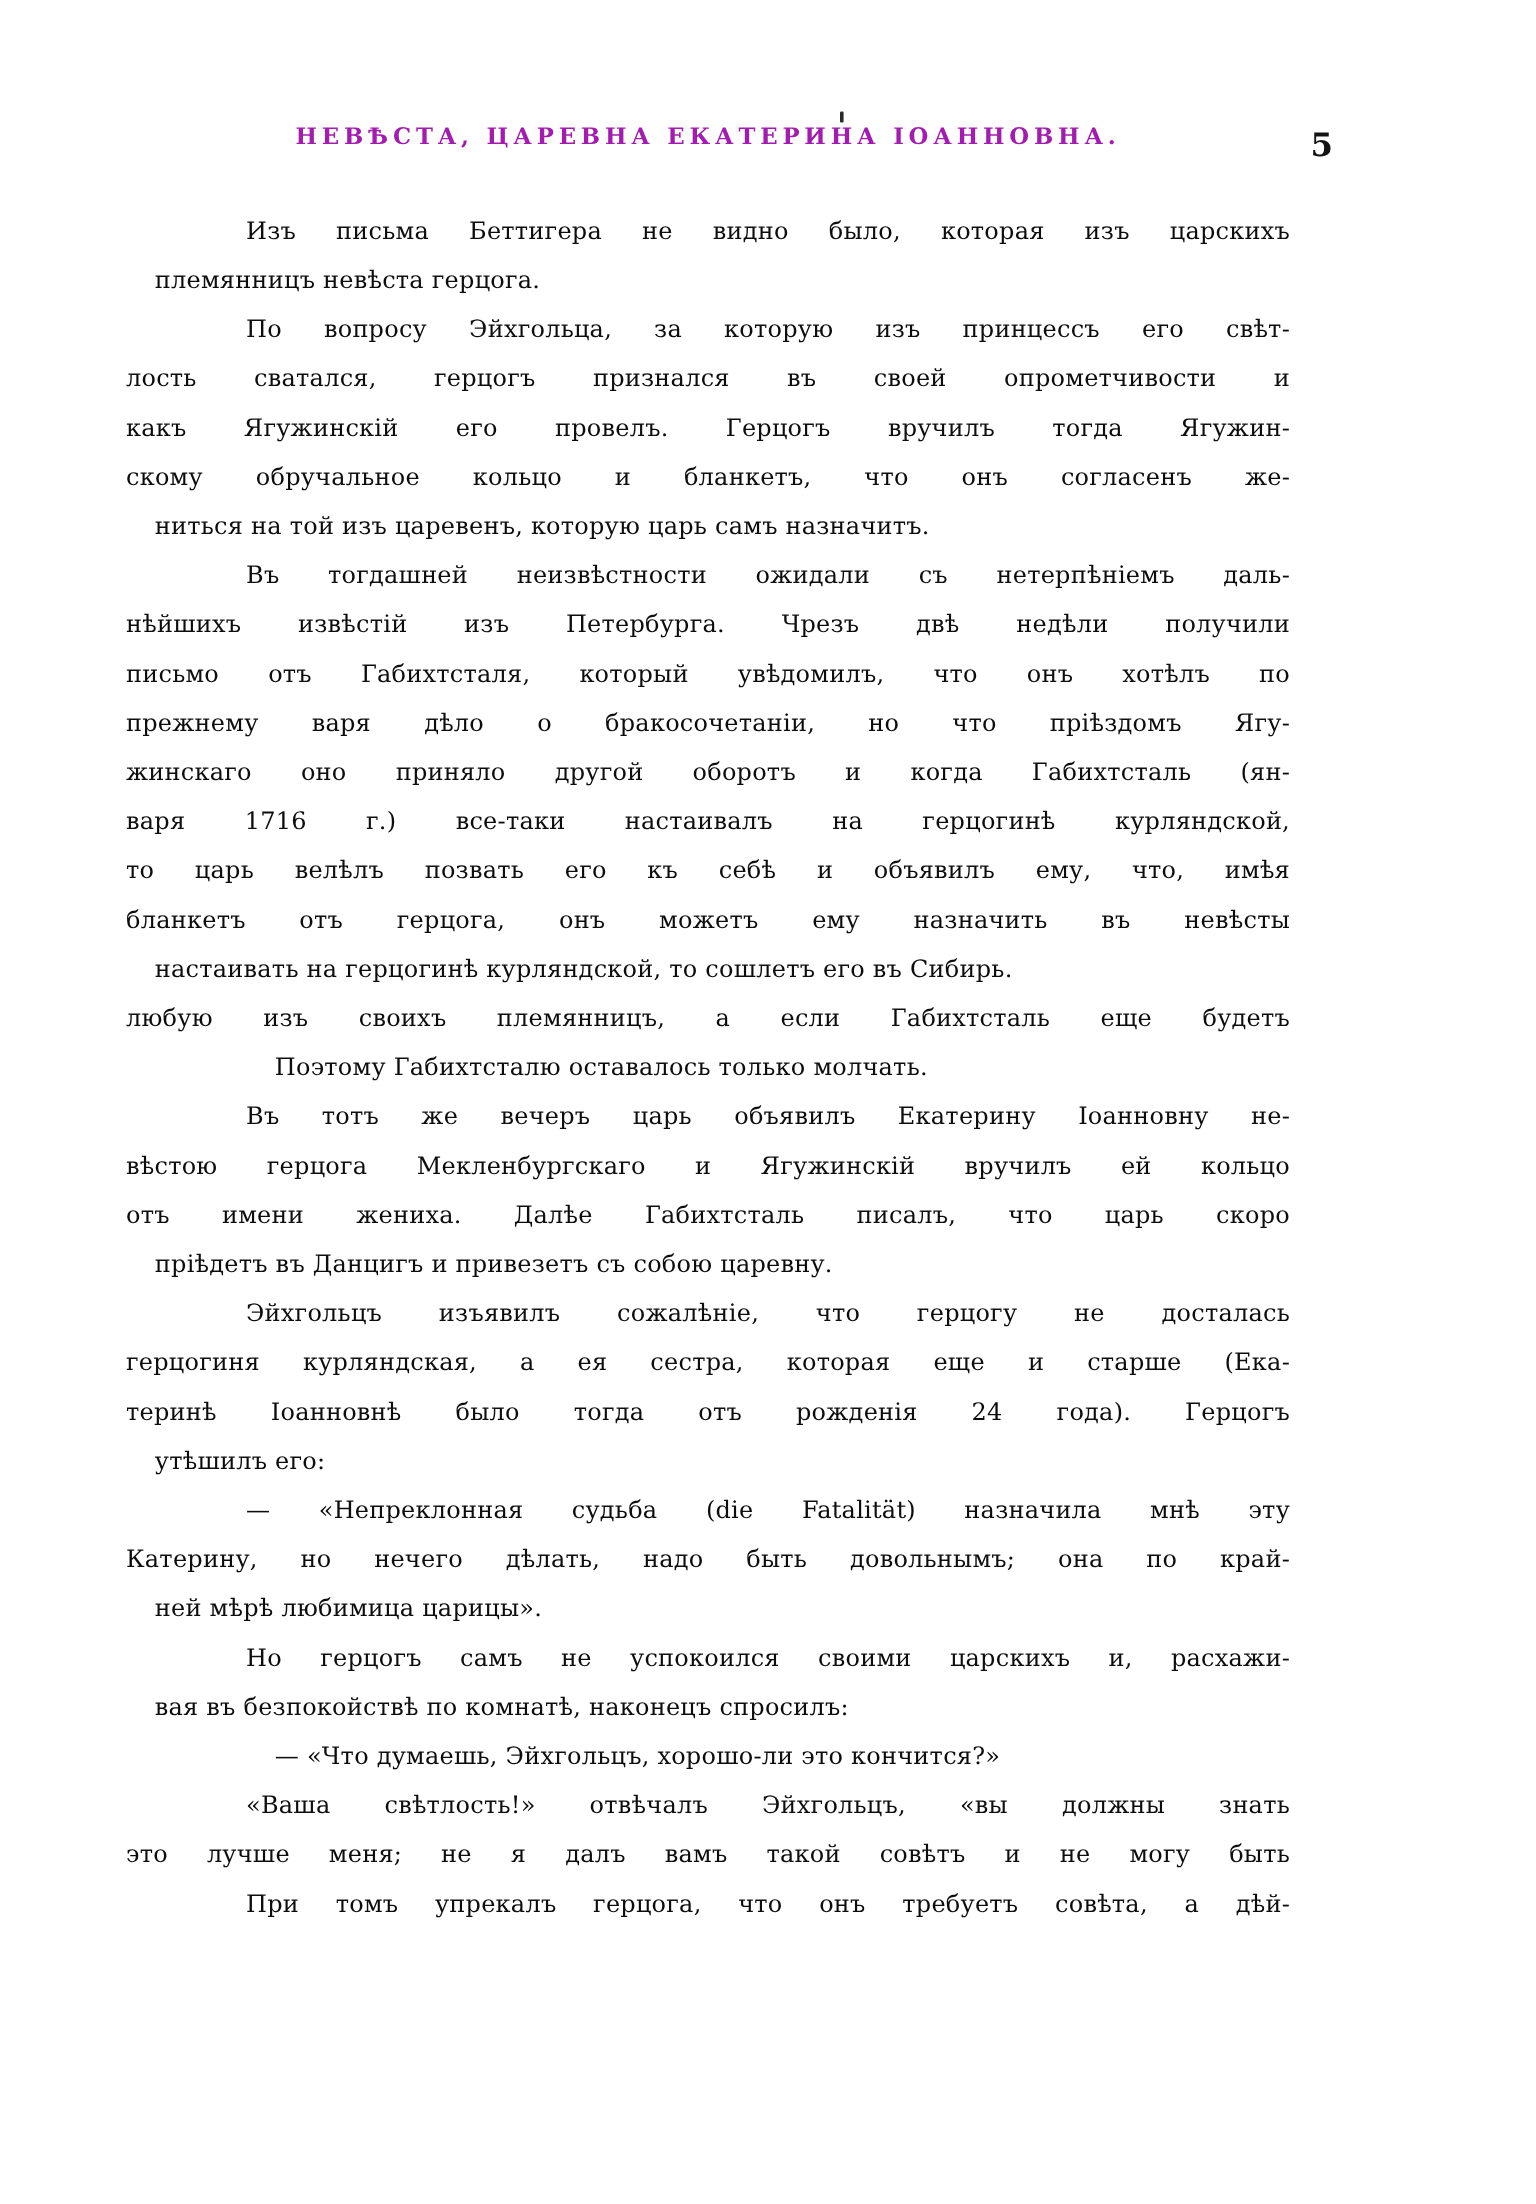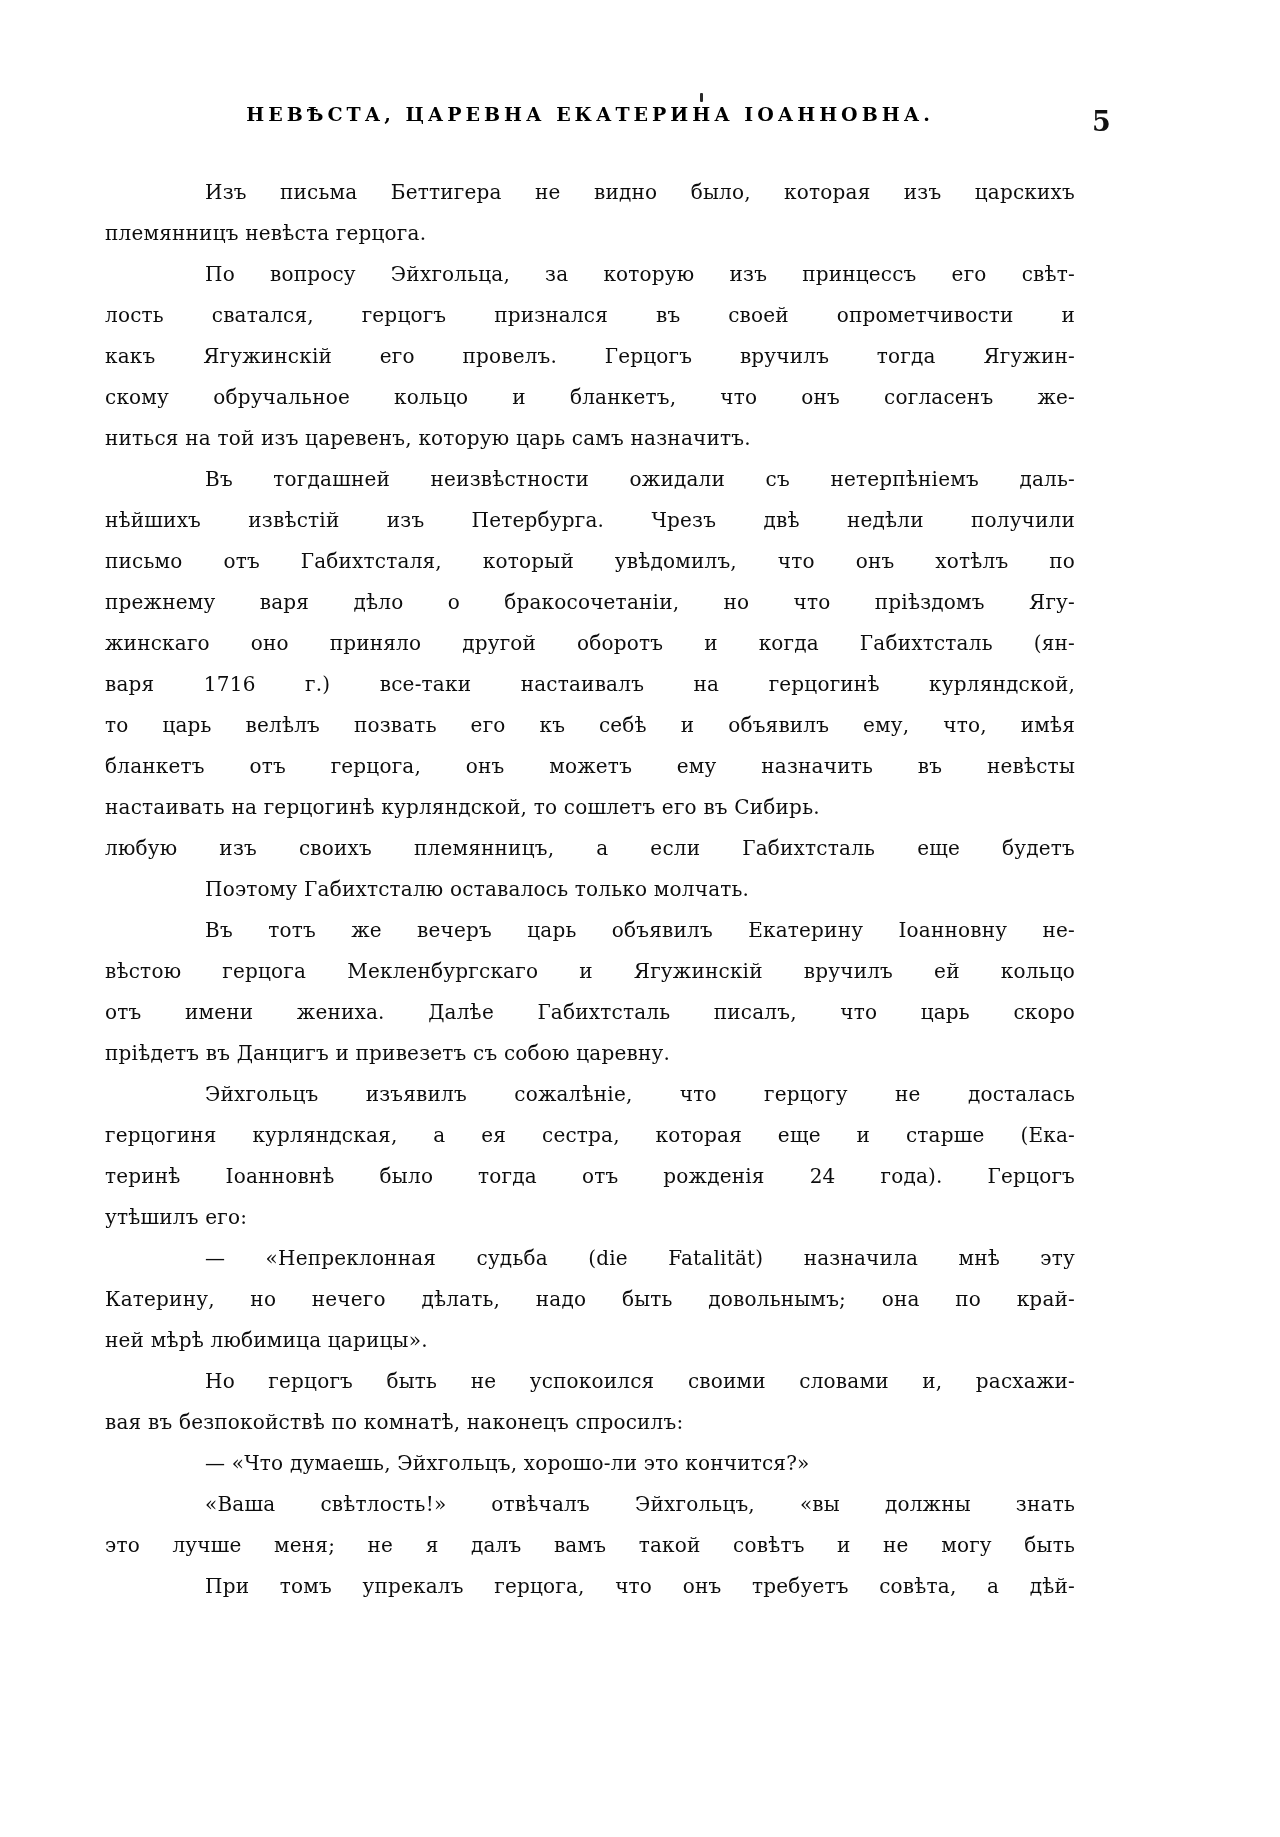--- a/index.html
+++ b/index.html
@@ -19,21 +19,21 @@
   .running-head {
     position: absolute;
     top: 103px;
     left: 105px;
     width: 970px;
     text-align: center;
     font-size: 19px;
     font-weight: bold;
     letter-spacing: 4px;
     white-space: nowrap;
-    color: #000000;
+    color: #a21caf;
   }
   .page-number {
     position: absolute;
     top: 106px;
     left: 1092px;
     font-size: 27px;
     font-weight: bold;
     color: #121212;
   }
   .text-block {
@@ -51,20 +51,21 @@
     line-height: 41px;
     text-align: justify;
     text-align-last: justify;
     letter-spacing: 0.2px;
   }
   .line.first {
     text-indent: 100px;
   }
   .line.last {
     text-align-last: left;
+    margin-left: 24px;
   }
   
   .speck {
     position: absolute;
     top: 93px;
     left: 700px;
     width: 3px;
     height: 9px;
     background: #2a2a2a;
     border-radius: 1px;
@@ -118,21 +119,21 @@
         <div class="line">герцогиня курляндская, а ея сестра, которая еще и старше (Ека-</div>
         <div class="line">теринѣ Іоанновнѣ было тогда отъ рожденія 24 года). Герцогъ</div>
         <div class="line last">утѣшилъ его:</div>
       </div>
       <div class="para">
         <div class="line first">— «Непреклонная судьба (die Fatalität) назначила мнѣ эту</div>
         <div class="line">Катерину, но нечего дѣлать, надо быть довольнымъ; она по край-</div>
         <div class="line last">ней мѣрѣ любимица царицы».</div>
       </div>
       <div class="para">
-        <div class="line first">Но герцогъ быть не успокоился своими словами и, расхажи-</div>
+        <div class="line first">Но герцогъ самъ не успокоился своими царскихъ и, расхажи-</div>
         <div class="line last">вая въ безпокойствѣ по комнатѣ, наконецъ спросилъ:</div>
       </div>
       <div class="para">
         <div class="line first last">— «Что думаешь, Эйхгольцъ, хорошо-ли это кончится?»</div>
       </div>
       <div class="para">
         <div class="line first">«Ваша свѣтлость!» отвѣчалъ Эйхгольцъ, «вы должны знать</div>
         <div class="line">это лучше меня; не я далъ вамъ такой совѣтъ и не могу быть</div>
       </div>
       <div class="para">

